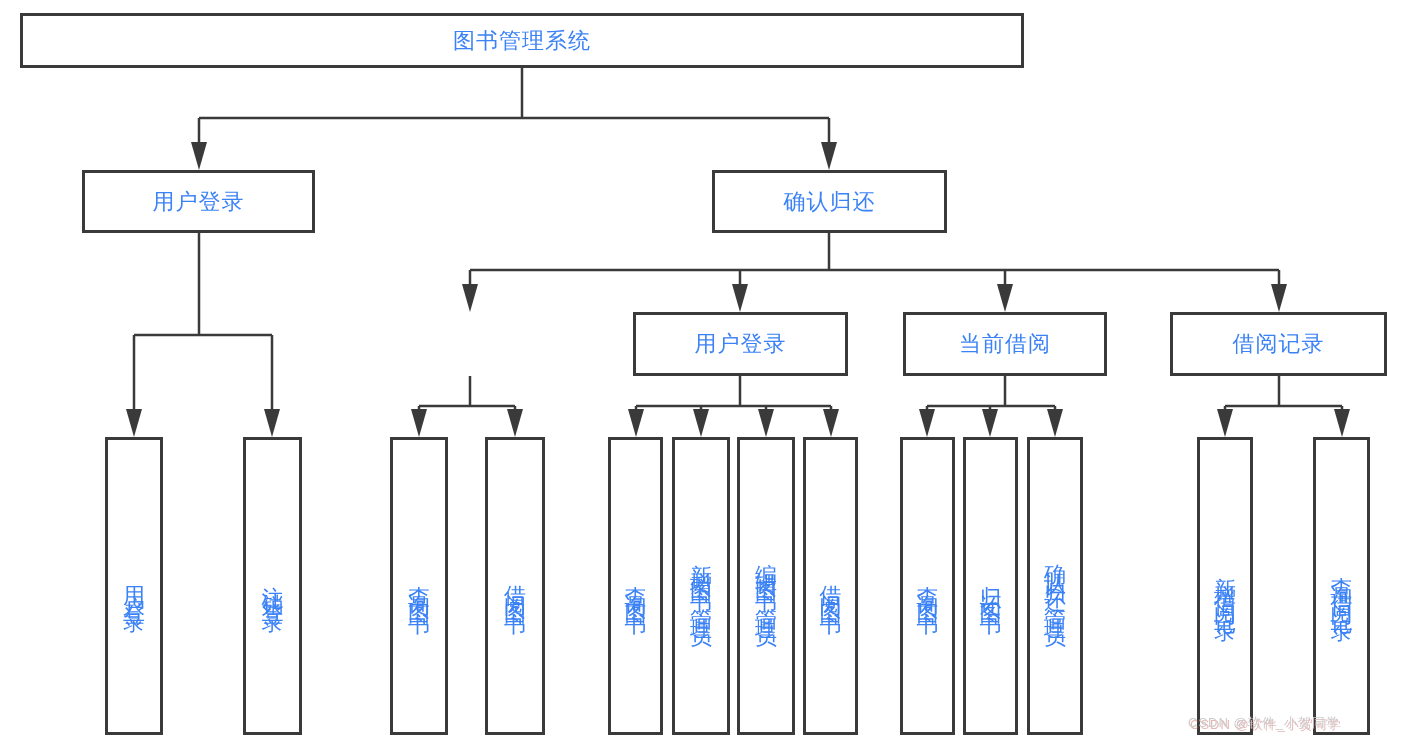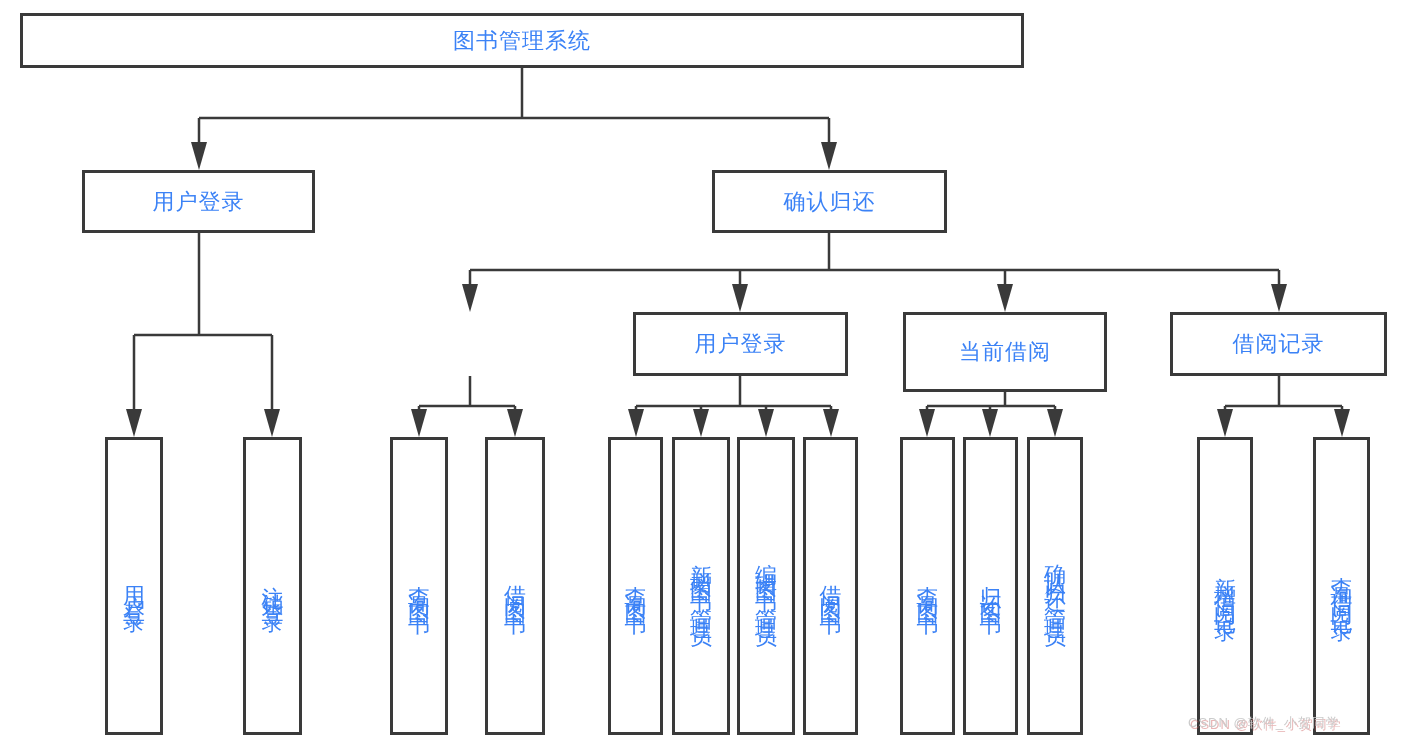--- a/index.html
+++ b/index.html
@@ -97,21 +97,21 @@
       <polygon points="1334,409 1350,409 1342,437"></polygon>
     </g>
   </svg>
 
   <div class="node nh" style="left:20px;top:13px;width:1004px;height:55px">图书管理系统</div>
 
   <div class="node nh" style="left:82px;top:170px;width:233px;height:63px">用户登录</div>
   <div class="node nh" style="left:712px;top:170px;width:235px;height:63px">确认归还</div>
 
   <div class="node nh" style="left:633px;top:312px;width:215px;height:64px">用户登录</div>
-  <div class="node nh" style="left:903px;top:312px;width:204px;height:80px">当前借阅</div>
+  <div class="node nh" style="left:903px;top:312px;width:204px;height:64px">当前借阅</div>
   <div class="node nh" style="left:1170px;top:312px;width:217px;height:64px">借阅记录</div>
 
   <div class="node nv" style="left:105px;top:437px;width:58px;height:298px">用户登录</div>
   <div class="node nv" style="left:243px;top:437px;width:59px;height:298px">注销登录</div>
 
   <div class="node nv" style="left:390px;top:437px;width:58px;height:298px">查询图书</div>
   <div class="node nv" style="left:485px;top:437px;width:60px;height:298px">借阅图书</div>
 
   <div class="node nv" style="left:608px;top:437px;width:55px;height:298px">查询图书</div>
   <div class="node nv" style="left:672px;top:437px;width:58px;height:298px">新增图书（管理员）</div>

